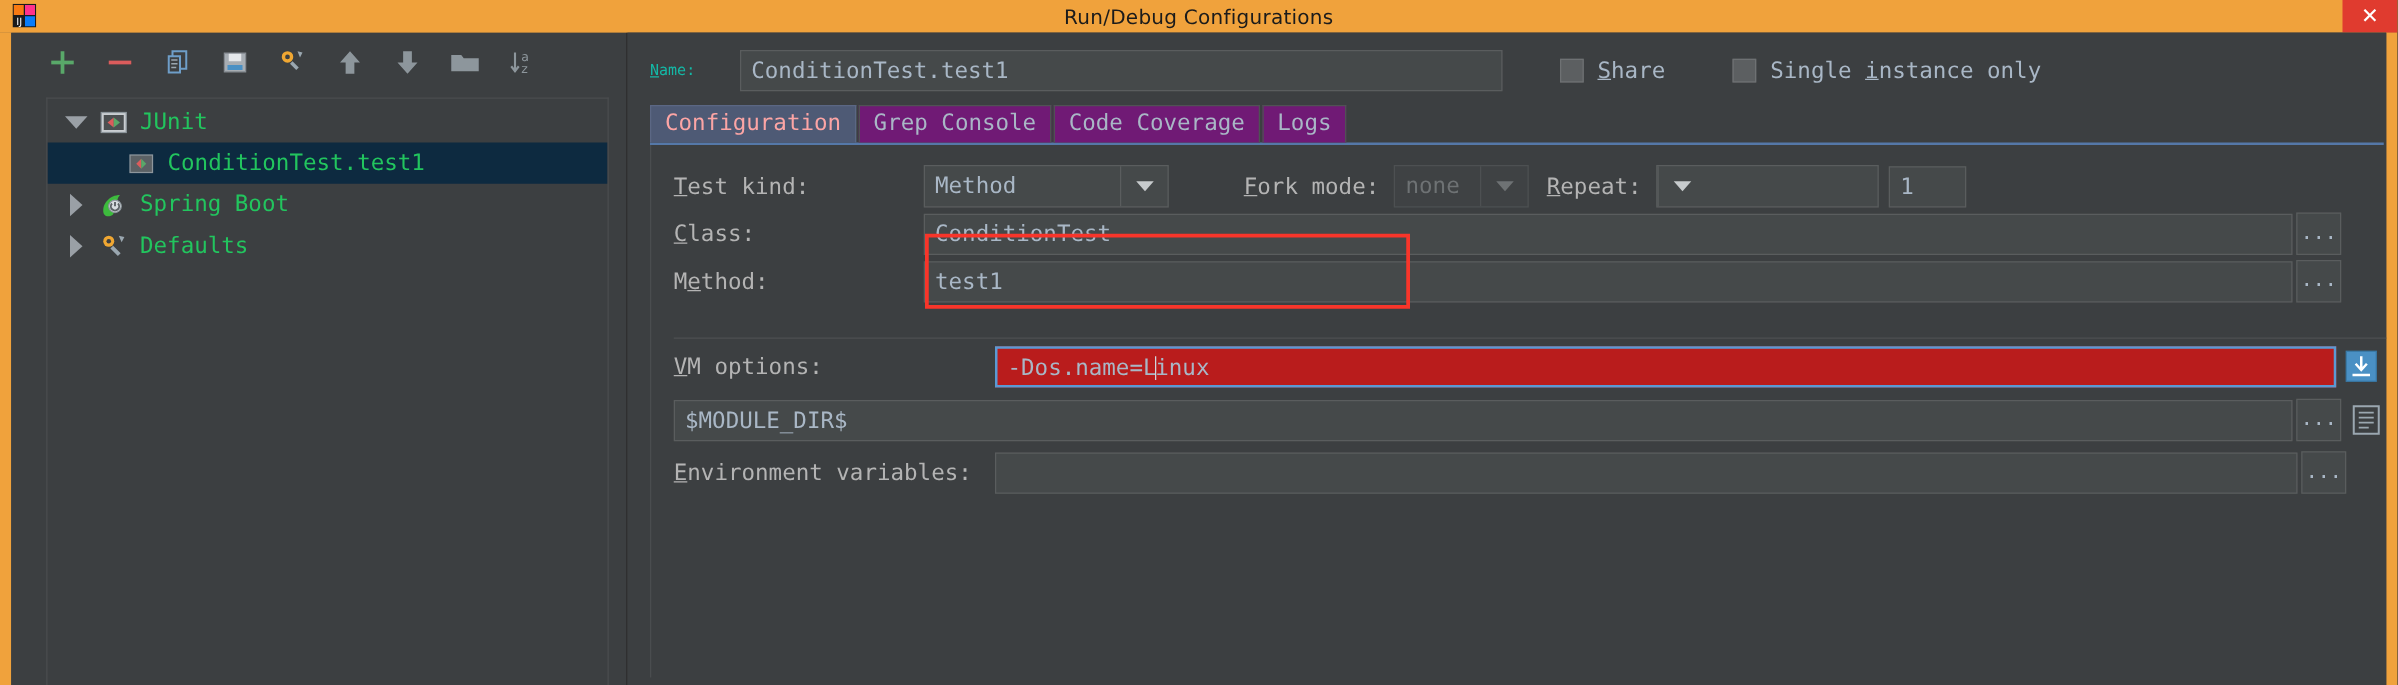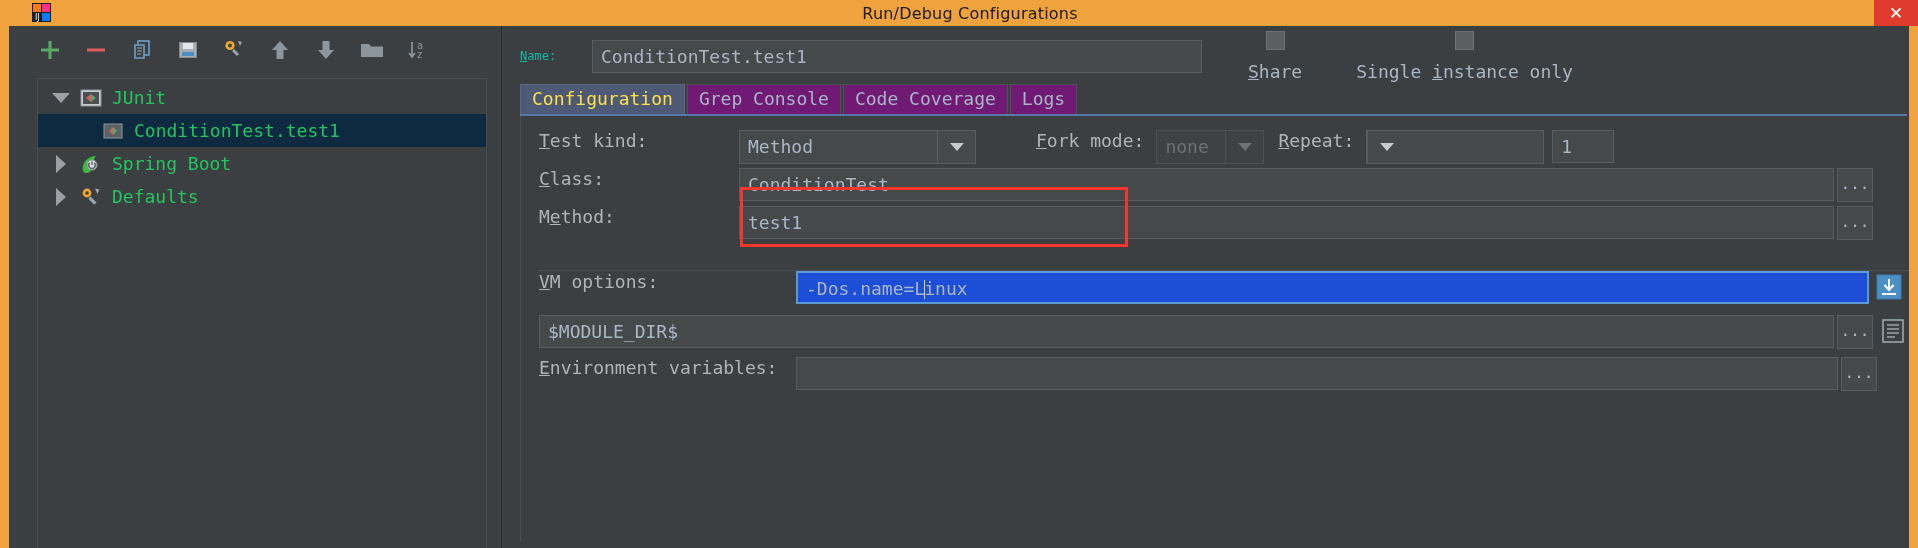--- a/index.html
+++ b/index.html
@@ -20,21 +20,20 @@
   }
 
   
   .titlebar {
     position: relative;
     height: 26px;
     background: #f0a23c;
     display: flex;
     align-items: center;
     flex: 0 0 26px;
-    margin-left: 22px;
   }
   .tb-appicon {
     position: absolute;
     left: 10px; top: 3px;
     width: 19px; height: 19px;
   }
   .tb-title {
     width: 100%;
     text-align: center;
     color: #1b1b1b;
@@ -173,21 +172,21 @@
     margin-left: 46px;
     color: #a9b7c6;
     font-size: 18px;
   }
   .checkbox {
     width: 19px; height: 19px;
     background: #5c5f61;
     border: 1px solid #6e7173;
     flex: 0 0 19px;
   }
-  .cb-item { display: flex; align-items: center; gap: 11px; flex-direction: column; }
+  .cb-item { display: flex; align-items: center; gap: 11px; }
   .cb-label { white-space: nowrap; }
   .sp-30 { width: 30px; }
 
   
   .tabs {
     display: flex;
     align-items: flex-end;
     margin: 6px 0 0 18px;
     height: 32px;
   }
@@ -201,42 +200,42 @@
     border: 1px solid #4f5254;
     border-bottom: none;
     margin-right: 2px;
     white-space: nowrap;
   }
   .tab.active {
     background: #4b5костюм;
   }
   .tab.active {
     background: #4e5a75;
-    color: #fde047;
+    color: #fca5a5;
     border-color: #5b6784;
   }
   .tab-underline {
     height: 2px;
     background: #5578a8;
     margin-left: 18px;
     margin-right: 2px;
   }
 
   .form {
     margin: 0 0 0 18px;
     padding-top: 14px;
     border-left: 1px solid #4a4d4f;
     padding-left: 0;
     height: calc(100% - 96px);
     position: relative;
   }
 
   .frow {
     display: flex;
-    align-items: flex-start;
+    align-items: center;
     height: 38px;
     padding-left: 18px;
   }
   .flabel {
     color: #b4b4b4;
     font-size: 18px;
     flex: 0 0 auto;
     white-space: nowrap;
   }
   .flabel.w200 { width: 200px; flex: 0 0 200px; }
@@ -268,21 +267,21 @@
   .combo.disabled { background: #3f4244; border-color: #4d5052; }
   .combo.disabled .arrow { border-left-color: #4d5052; }
   .caret {
     width: 0; height: 0;
     border-left: 7px solid transparent;
     border-right: 7px solid transparent;
     border-top: 8px solid #c7cbcd;
   }
   .caret.dim { border-top-color: #6e7274; }
 
-  .kind-combo { width: 237px; }
+  .kind-combo { width: 196px; }
   .fork-combo { width: 108px; }
   .repeat-combo { width: 178px; }
   .count-field { width: 62px; }
 
   .wide-field {
     flex: 1 1 auto;
     min-width: 0;
   }
   .dots-btn {
     width: 36px; height: 34px;
@@ -305,21 +304,21 @@
   .spacer-row { height: 26px; }
 
   .hl-box {
     position: absolute;
     border: 3px solid #f8352a;
     pointer-events: none;
   }
 
   .focus-field {
     border: 2px solid #5a9ad4 !important;
-    background: #1d4ed8;
+    background: #b91c1c;
     position: relative;
   }
   .caretbar {
     display: inline-block;
     width: 1px;
     height: 19px;
     background: #cfd6dd;
     vertical-align: -4px;
     margin: 0 -1px;
   }

